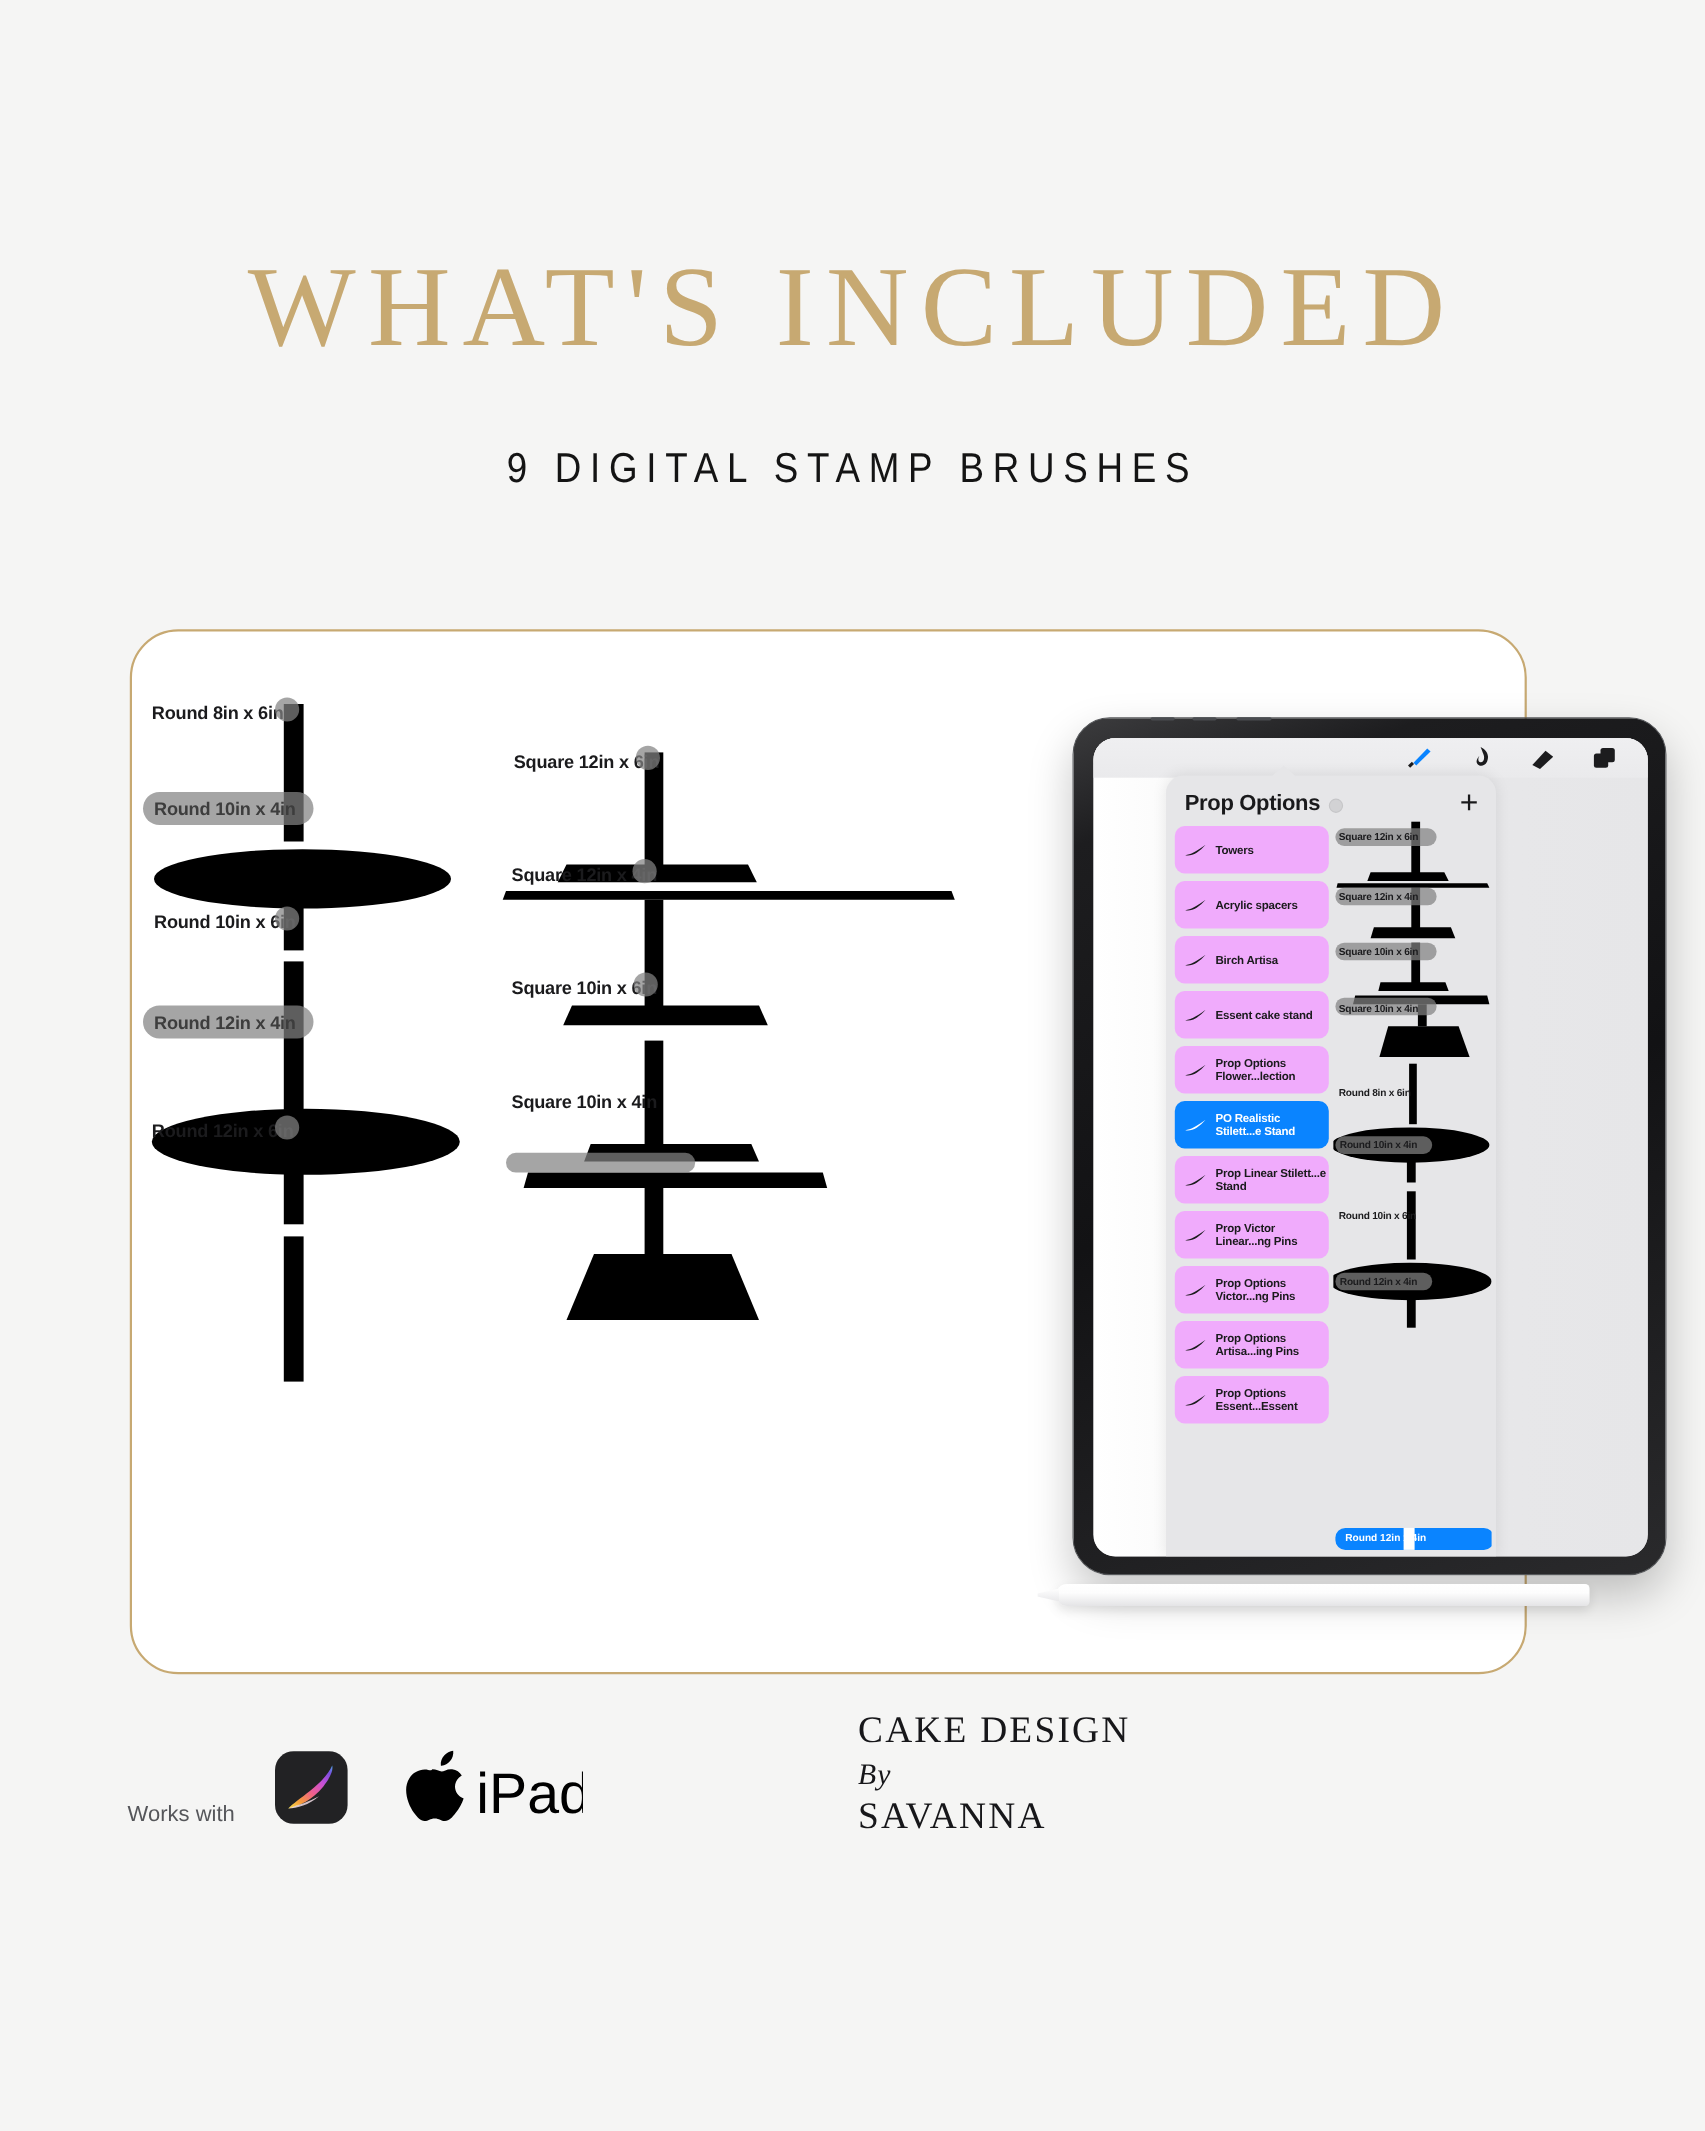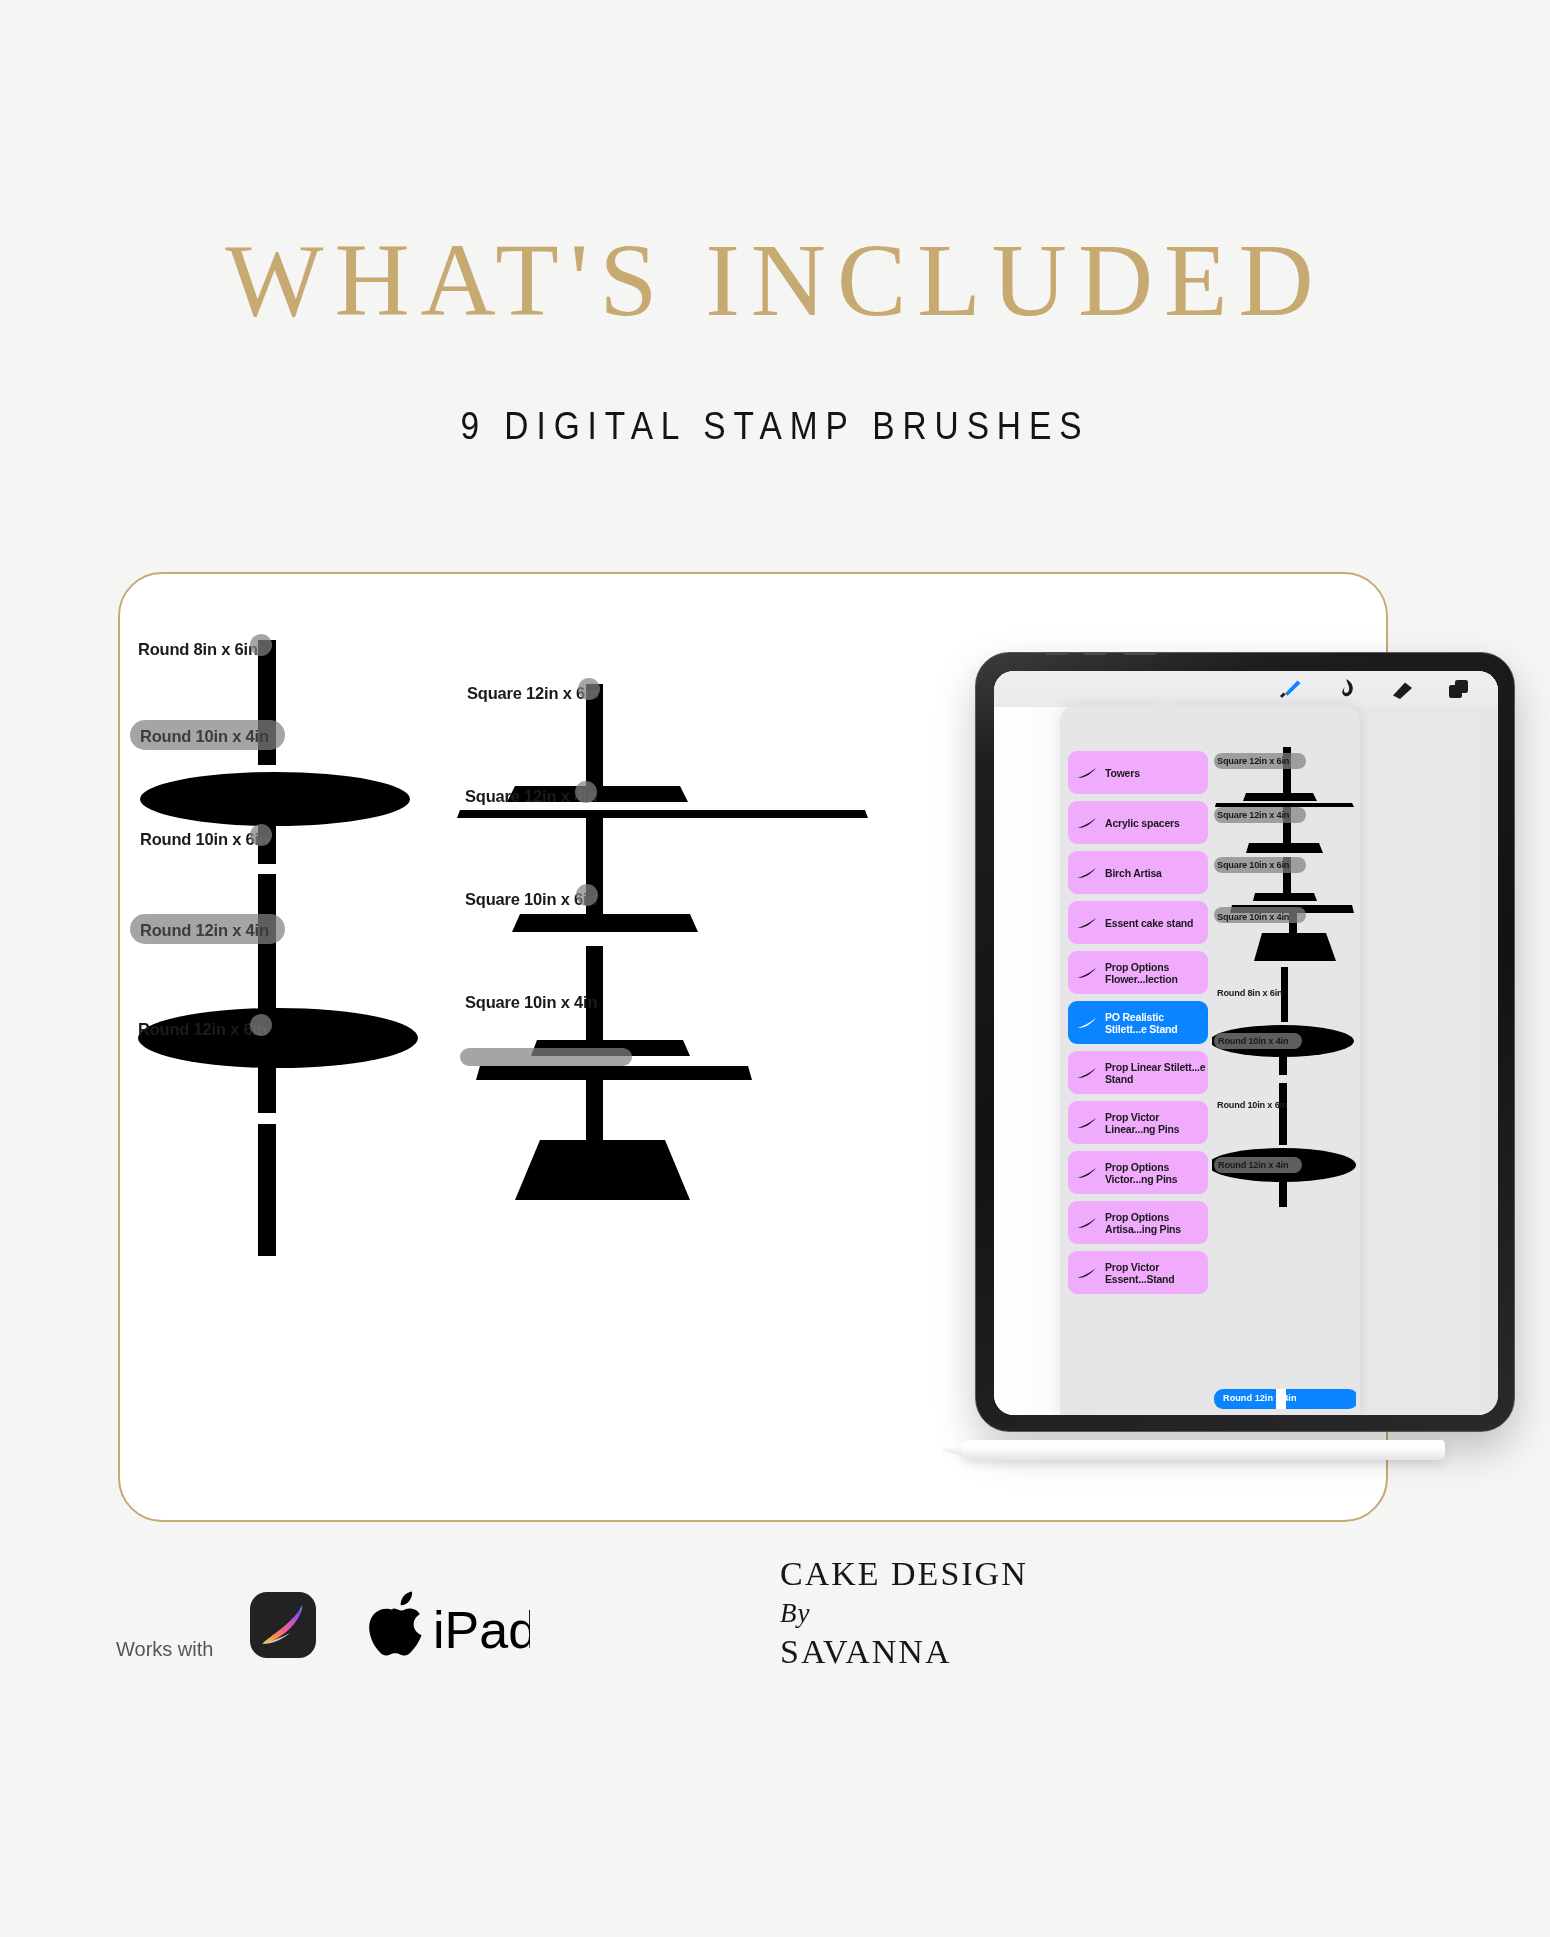--- a/index.html
+++ b/index.html
@@ -318,20 +318,25 @@
             <svg class="tool-ic" viewBox="0 0 26 24">
               <rect x="3" y="8" width="13" height="13" rx="2.3" fill="#1c1c1e"></rect>
               <rect x="9" y="3" width="13" height="13" rx="2.3" fill="#1c1c1e"></rect>
             </svg>
           </span>
         </div>
 
         <div class="brush-panel">
           <div class="panel-notch"></div>
 
+          <div class="panel-head">
+            <span class="panel-title">Prop Options</span>
+            <span class="panel-dot"></span>
+            <span class="panel-plus">+</span>
+          </div>
 
           <div class="brush-list">
             <div class="brush-item">
               <svg class="b-stroke" viewBox="0 0 22 16">
                   <path d="M1.5 12.5 C6 12 12 9 20 3 C14 10 7 14 1.5 12.5 Z" fill="#1c1c1e"></path>
                 </svg>
               <span class="b-label">Towers</span>
             </div>
             <div class="brush-item">
               <svg class="b-stroke" viewBox="0 0 22 16">
@@ -384,21 +389,21 @@
             <div class="brush-item">
               <svg class="b-stroke" viewBox="0 0 22 16">
                   <path d="M1.5 12.5 C6 12 12 9 20 3 C14 10 7 14 1.5 12.5 Z" fill="#1c1c1e"></path>
                 </svg>
               <span class="b-label">Prop Options Artisa...ing Pins</span>
             </div>
             <div class="brush-item">
               <svg class="b-stroke" viewBox="0 0 22 16">
                   <path d="M1.5 12.5 C6 12 12 9 20 3 C14 10 7 14 1.5 12.5 Z" fill="#1c1c1e"></path>
                 </svg>
-              <span class="b-label">Prop Victor Essent...Stand</span>
+              <span class="b-label">Prop Options Essent...Essent</span>
             </div>
           </div>
 
           <div class="preview-col">
             <svg class="prev-svg" viewBox="0 0 148 670">
 
               <rect x="71" y="2" width="8" height="48" fill="#000"></rect>
               <polygon points="34,48 101,48 105,56 31,56" fill="#000"></polygon>
               <polygon points="4,58 140,58 142,62 3,62" fill="#000"></polygon>
 

